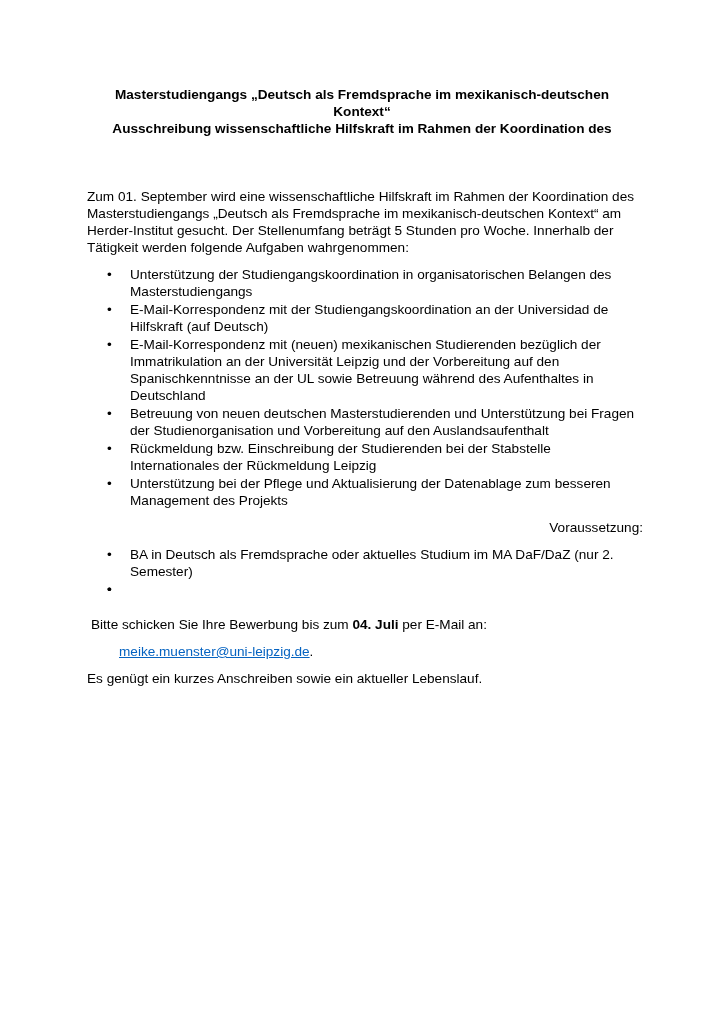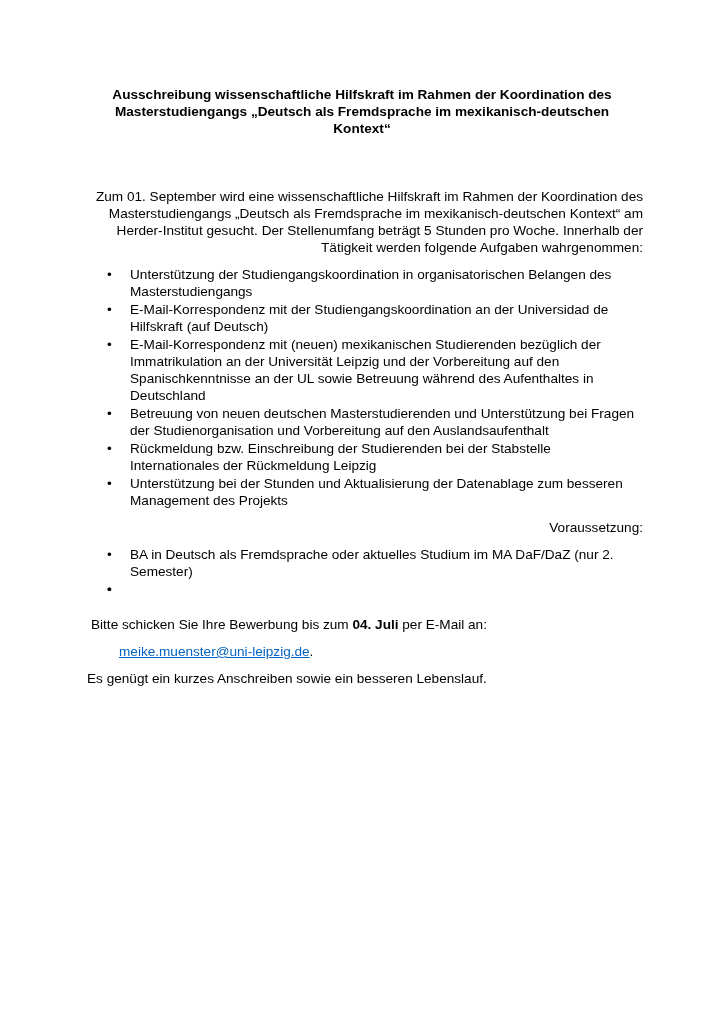--- a/index.html
+++ b/index.html
@@ -26,21 +26,20 @@
     .title {
       text-align: center;
       font-weight: bold;
       font-size: 13.6px;
       line-height: 17px;
       margin: 0;
       width: 550px;
     }
     .intro {
       margin: 51px 0 0 0;
-      text-align: right;
     }
     ul.list {
       list-style: none;
       margin: 10px 0 0 0;
       padding: 0;
     }
     ul.list li {
       position: relative;
       padding-left: 43px;
       margin: 0 0 1px 0;
@@ -71,41 +70,41 @@
     .closing {
       margin: 10px 0 0 0;
     }
     b { font-weight: bold; }
   </style>
 </head>
 <body>
 
 <div class="page">
   <div class="title">
+    <div>Masterstudiengangs „Deutsch als Fremdsprache im mexikanisch-deutschen Kontext“</div>
     <div>Ausschreibung wissenschaftliche Hilfskraft im Rahmen der Koordination des</div>
-    <div>Masterstudiengangs „Deutsch als Fremdsprache im mexikanisch-deutschen Kontext“</div>
   </div>
 
   <p class="intro">Zum 01. September wird eine wissenschaftliche Hilfskraft im Rahmen der Koordination des Masterstudiengangs „Deutsch als Fremdsprache im mexikanisch-deutschen Kontext“ am Herder-Institut gesucht. Der Stellenumfang beträgt 5 Stunden pro Woche. Innerhalb der Tätigkeit werden folgende Aufgaben wahrgenommen:</p>
 
   <ul class="list tasks">
     <li><span class="bullet">•</span><span>Unterstützung der Studiengangskoordination in organisatorischen Belangen des Masterstudiengangs</span></li>
     <li><span class="bullet">•</span><span>E-Mail-Korrespondenz mit der Studiengangskoordination an der Universidad de Hilfskraft (auf Deutsch)</span></li>
     <li><span class="bullet">•</span><span>E-Mail-Korrespondenz mit (neuen) mexikanischen Studierenden bezüglich der Immatrikulation an der Universität Leipzig und der Vorbereitung auf den Spanischkenntnisse an der UL sowie Betreuung während des Aufenthaltes in Deutschland</span></li>
     <li><span class="bullet">•</span><span>Betreuung von neuen deutschen Masterstudierenden und Unterstützung bei Fragen der Studienorganisation und Vorbereitung auf den Auslandsaufenthalt</span></li>
     <li><span class="bullet">•</span><span>Rückmeldung bzw. Einschreibung der Studierenden bei der Stabstelle Internationales der Rückmeldung Leipzig</span></li>
-    <li><span class="bullet">•</span><span>Unterstützung bei der Stunden und Aktualisierung der Datenablage zum besseren Management des Projekts</span></li>
+    <li><span class="bullet">•</span><span>Unterstützung bei der Pflege und Aktualisierung der Datenablage zum besseren Management des Projekts</span></li>
   </ul>
 
   <p class="req-label">Voraussetzung:</p>
 
   <ul class="list req">
     <li><span class="bullet">•</span><span>BA in Deutsch als Fremdsprache oder aktuelles Studium im MA DaF/DaZ (nur 2. Semester)</span></li>
     <li><span class="bullet">•</span></li>
     <li><span class="bullet">•</span></li>
   </ul>
 
   <p class="apply"><span>Bitte schicken Sie Ihre Bewerbung bis zum </span><b>04. Juli</b><span> per E-Mail an:</span></p>
 
   <p class="email-line"><a class="email-link" href="mailto:meike.muenster@uni-leipzig.de" style="color: rgb(5, 99, 193);">meike.muenster@uni-leipzig.de</a><span>.</span></p>
 
-  <p class="closing">Es genügt ein kurzes Anschreiben sowie ein besseren Lebenslauf.</p>
+  <p class="closing">Es genügt ein kurzes Anschreiben sowie ein aktueller Lebenslauf.</p>
 </div>
 
 </body></html>

